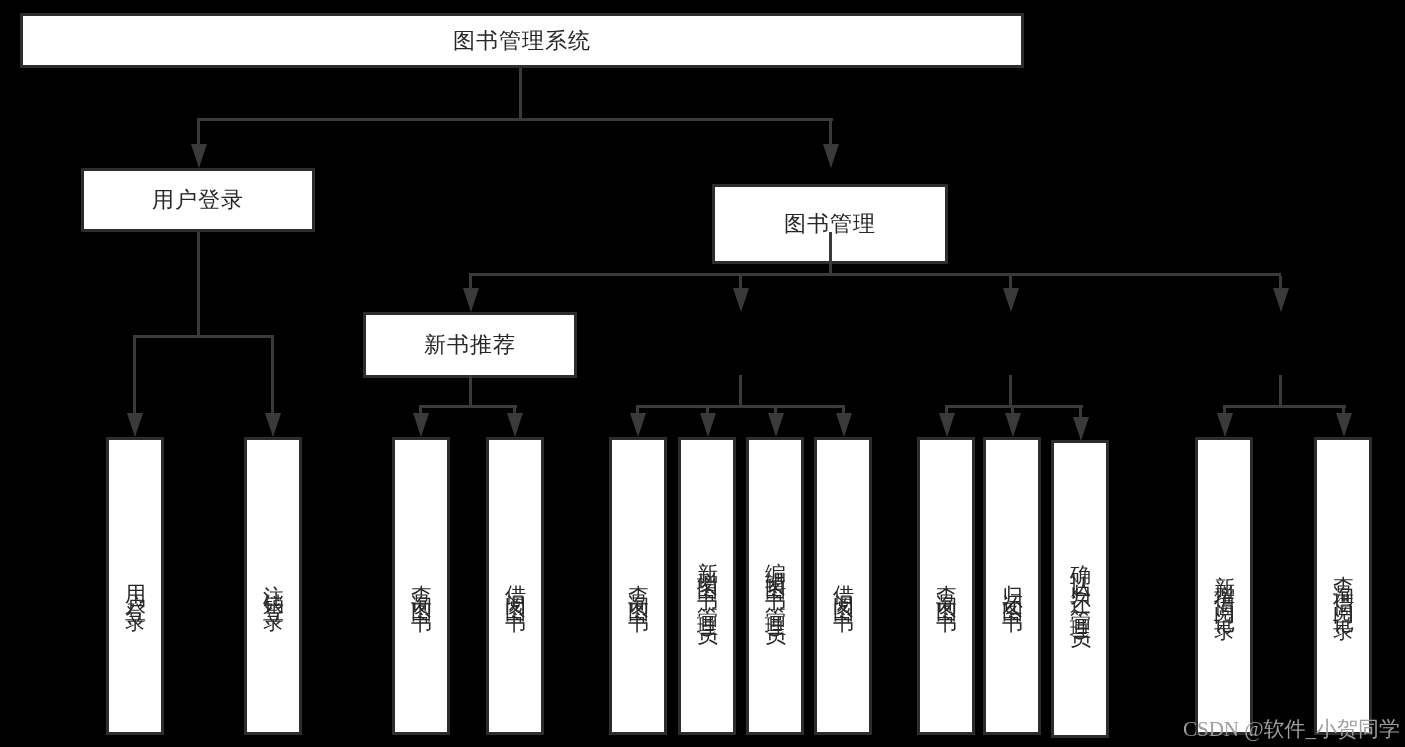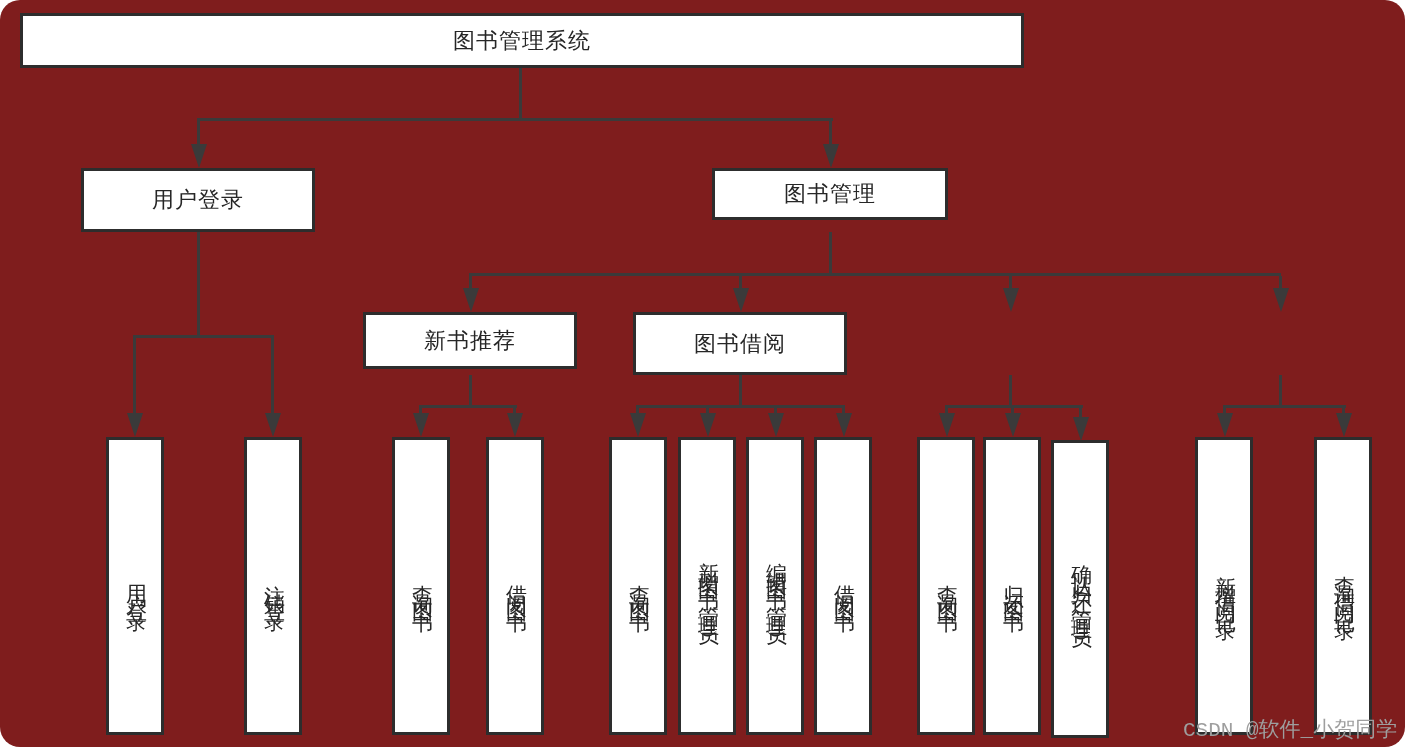--- a/index.html
+++ b/index.html
@@ -1,18 +1,18 @@
 <!DOCTYPE html>
 <html><head>
 <meta charset="utf-8">
 <style>
   html,body{margin:0;padding:0;background:#ffffff;}
   .canvas{
-    position:relative;width:1405px;height:747px;background:#7f1d1d;
-    font-family:Liberation Mono, monospace;color:#262626;overflow:hidden;border-radius:20px;
+    position:relative;width:1405px;height:747px;background:#000000;
+    font-family:Liberation Serif, serif;color:#262626;overflow:hidden;
   }
   .box{
     position:absolute;box-sizing:border-box;border:3px solid #2d2d2d;background:#ffffff;
     display:flex;align-items:center;justify-content:center;
     font-size:22px;letter-spacing:1px;white-space:nowrap;
   }
   .vbox{
     position:absolute;box-sizing:border-box;border:3px solid #2d2d2d;background:#ffffff;
     width:58px;height:298px;
   }
@@ -45,21 +45,21 @@
   <div class="vline" style="left:519px;top:68px;height:52px"></div>
   <div class="hline" style="left:197px;top:118px;width:636px"></div>
   <div class="vline" style="left:197px;top:121px;height:26px"></div>
   <div class="arrow" style="left:191px;top:144px"></div>
   <div class="vline" style="left:829px;top:121px;height:26px"></div>
   <div class="arrow" style="left:823px;top:144px"></div>
 
   <div class="box" style="left:81px;top:168px;width:234px;height:64px">
     <span>用户登录</span>
   </div>
-  <div class="box" style="left:712px;top:168px;width:236px;height:52px">
+  <div class="box" style="left:712px;top:184px;width:236px;height:80px">
     <span>图书管理</span>
   </div>
 
   <div class="vline" style="left:197px;top:232px;height:106px"></div>
   <div class="hline" style="left:133px;top:335px;width:141px"></div>
   <div class="vline" style="left:133px;top:338px;height:78px"></div>
   <div class="arrow" style="left:127px;top:413px"></div>
   <div class="vline" style="left:271px;top:338px;height:78px"></div>
   <div class="arrow" style="left:265px;top:413px"></div>
 
@@ -67,25 +67,22 @@
   <div class="hline" style="left:469px;top:273px;width:812px"></div>
   <div class="vline" style="left:469px;top:276px;height:15px"></div>
   <div class="arrow" style="left:463px;top:288px"></div>
   <div class="vline" style="left:739px;top:276px;height:15px"></div>
   <div class="arrow" style="left:733px;top:288px"></div>
   <div class="vline" style="left:1009px;top:276px;height:15px"></div>
   <div class="arrow" style="left:1003px;top:288px"></div>
   <div class="vline" style="left:1279px;top:276px;height:15px"></div>
   <div class="arrow" style="left:1273px;top:288px"></div>
 
-  <div class="box" style="left:363px;top:312px;width:214px;height:57px">
+  <div class="box" style="left:363px;top:312px;width:214px;height:66px">
     <span>新书推荐</span>
-  </div>
-  <div class="box" style="left:633px;top:312px;width:214px;height:63px">
-    <span>图书借阅</span>
   </div>
 
   <div class="vline" style="left:469px;top:375px;height:33px"></div>
   <div class="hline" style="left:419px;top:405px;width:98px"></div>
   <div class="vline" style="left:419px;top:408px;height:8px"></div>
   <div class="arrow" style="left:413px;top:413px"></div>
   <div class="vline" style="left:513px;top:408px;height:8px"></div>
   <div class="arrow" style="left:507px;top:413px"></div>
 
   <div class="vline" style="left:739px;top:375px;height:33px"></div>

